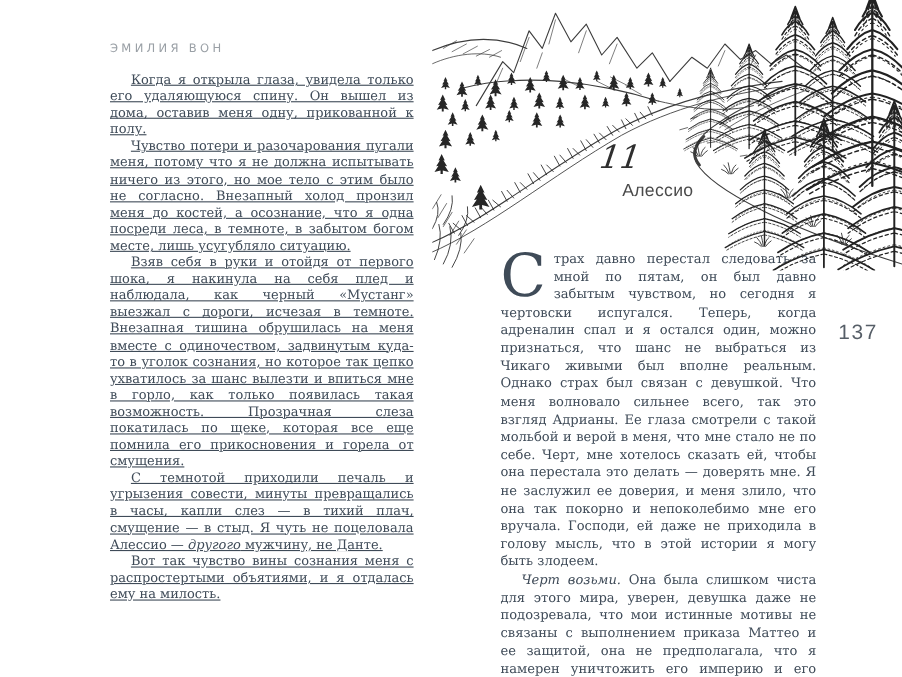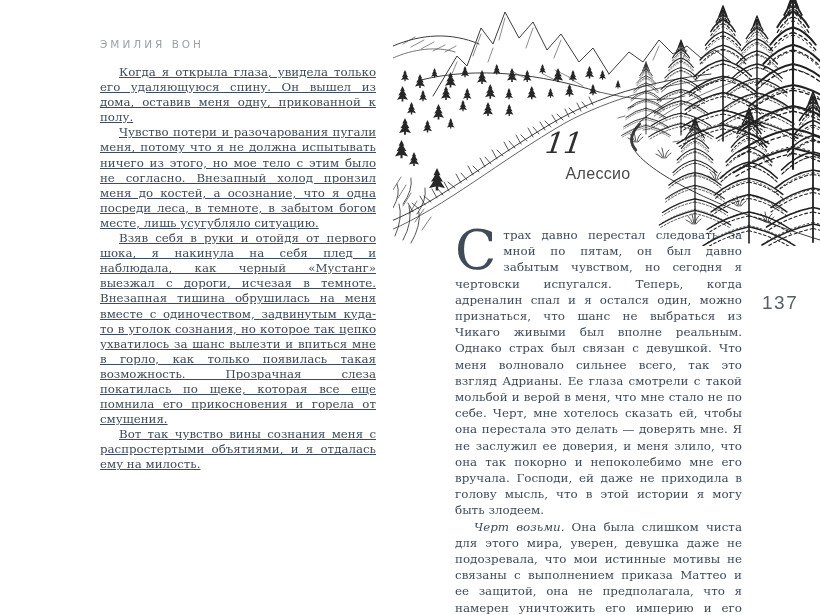--- a/index.html
+++ b/index.html
@@ -162,20 +162,21 @@
     <div class="chapter-number">11</div>
     <div class="chapter-title">Алессио</div>
   </div>
 
   <div class="left-col">
     <div class="running-header">ЭМИЛИЯ ВОН</div>
     <div class="body-text">
       <p>Когда я открыла глаза, увидела только его удаляющуюся спину. Он вышел из дома, оставив меня одну, прикованной к полу.</p>
       <p>Чувство потери и разочарования пугали меня, потому что я не должна испытывать ничего из этого, но мое тело с этим было не согласно. Внезапный холод пронзил меня до костей, а осознание, что я одна посреди леса, в темноте, в забытом богом месте, лишь усугубляло ситуацию.</p>
       <p>Взяв себя в руки и отойдя от первого шока, я накинула на себя плед и наблюдала, как черный «Мустанг» выезжал с дороги, исчезая в темноте. Внезапная тишина обрушилась на меня вместе с одиночеством, задвинутым куда-то в уголок сознания, но которое так цепко ухватилось за шанс вылезти и впиться мне в горло, как только появилась такая возможность. Прозрачная слеза покатилась по щеке, которая все еще помнила его прикосновения и горела от смущения.</p>
+      <p><span>С темнотой приходили печаль и угрызения совести, минуты превращались в часы, капли слез — в тихий плач, смущение — в стыд. Я чуть не поцеловала Алессио — </span><em>другого</em><span> мужчину, не Данте.</span></p>
       <p>Вот так чувство вины сознания меня с распростертыми объятиями, и я отдалась ему на милость.</p>
     </div>
   </div>
 
   <div class="right-col">
     <p class="first"><span class="dropcap">С</span><span>трах давно перестал следовать за мной по пятам, он был давно забытым чувством, но сегодня я чертовски испугался. Теперь, когда адреналин спал и я остался один, можно признаться, что шанс не выбраться из Чикаго живыми был вполне реальным. Однако страх был связан с девушкой. Что меня волновало сильнее всего, так это взгляд Адрианы. Ее глаза смотрели с такой мольбой и верой в меня, что мне стало не по себе. Черт, мне хотелось сказать ей, чтобы она перестала это делать — доверять мне. Я не заслужил ее доверия, и меня злило, что она так покорно и непоколебимо мне его вручала. Господи, ей даже не приходила в голову мысль, что в этой истории я могу быть злодеем.</span></p>
     <p><em>Черт возьми.</em><span> Она была слишком чиста для этого мира, уверен, девушка даже не подозревала, что мои истинные мотивы не связаны с выполнением приказа Маттео и ее защитой, она не предполагала, что я намерен уничтожить его империю и его самого, как только найду нужную информацию. И как только это случится, наши с ней пути разойдутся: я уеду в Лондон, Адриана останется здесь</span></p>
   </div>
 
   <div class="folio">137</div>

